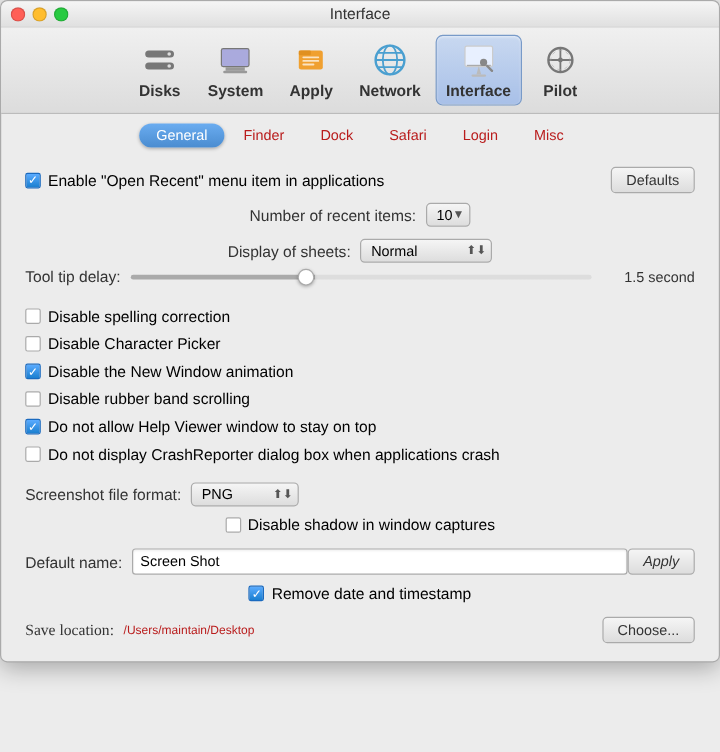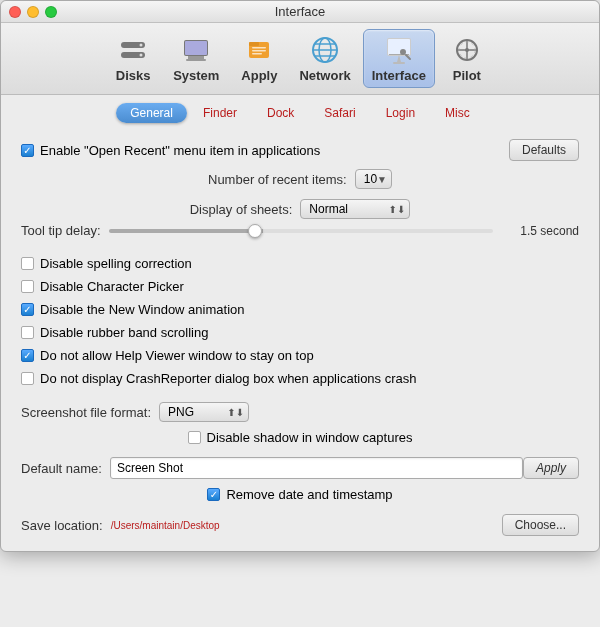--- a/index.html
+++ b/index.html
@@ -451,19 +451,19 @@
     <div class="row" style="justify-content: center;">
       <div class="checkbox-wrap">
         <div class="checkbox checked">✓</div>
         <span>Remove date and timestamp</span>
       </div>
     </div>
 
     <div class="separator" style="height: 4px;"></div>
 
     <div class="row space-between">
-      <span class="label-right" style="margin-right: 8px; white-space:nowrap;">Save location:</span>
+      <span class="label-right" style="margin-right: 8px; white-space:nowrap;font-family:Liberation Serif, serif;">Save location:</span>
       <span class="path-text">/Users/maintain/Desktop</span>
       <button class="btn">Choose...</button>
     </div>
 
   </div>
 </div>
 
 </body></html>

